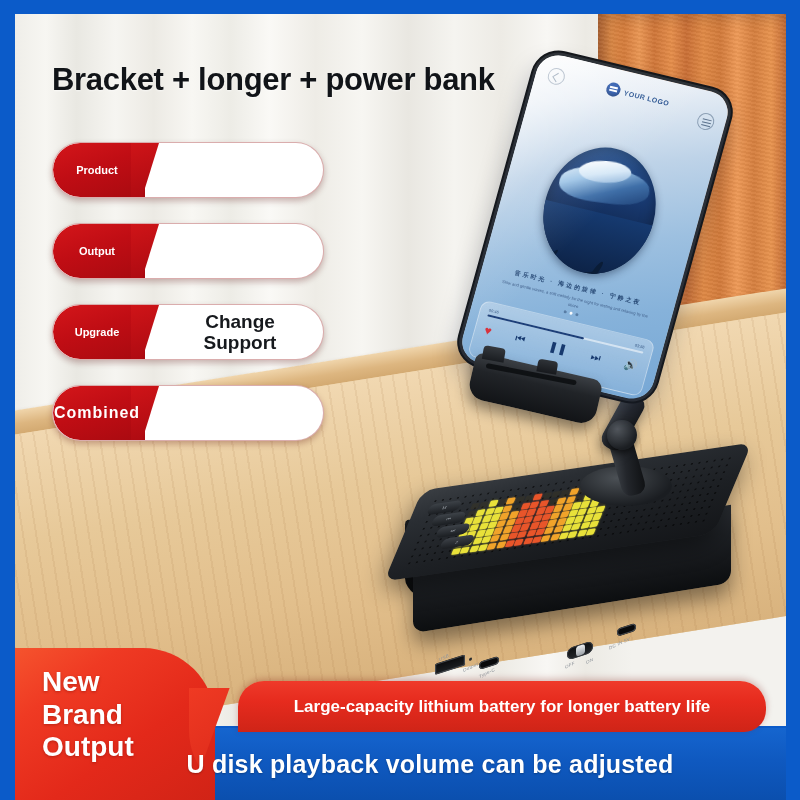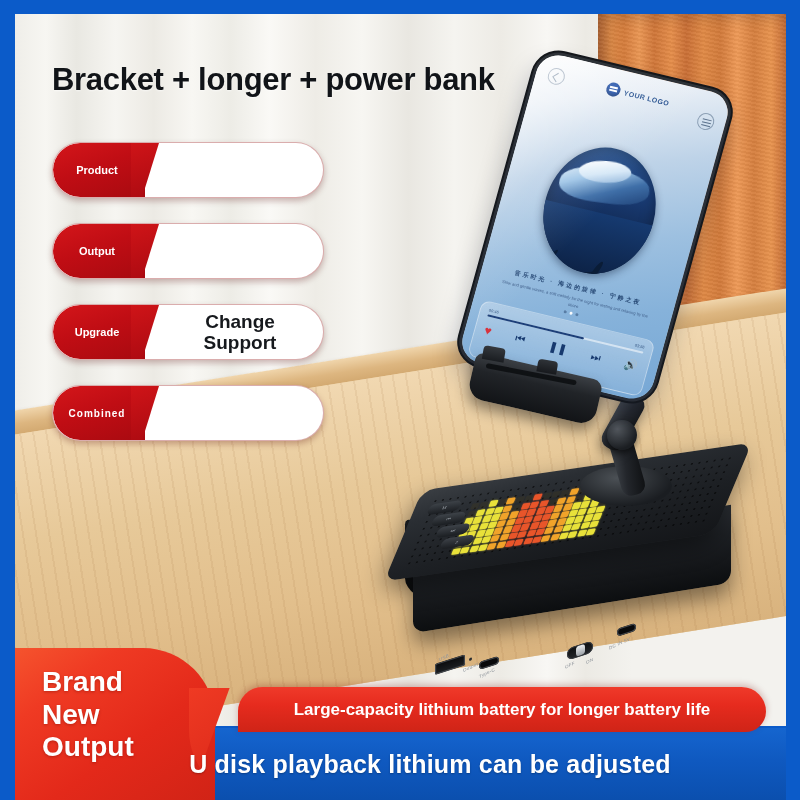--- a/index.html
+++ b/index.html
@@ -258,41 +258,41 @@
     background:linear-gradient(160deg,#d4161a 0%, #c00d14 45%, #a80a10 100%);
     border-radius:28px 0 0 28px;
     display:flex; align-items:center; justify-content:center; flex:0 0 92px;
   }
   .badge .cap::after{
     content:""; position:absolute; right:-14px; top:0; width:28px; height:100%;
     background:linear-gradient(160deg,#cf1418,#ab0a11);
     clip-path:polygon(0 0, 100% 0, 40% 100%, 0 100%);
   }
   .badge .cap span{ position:relative; z-index:2; color:#fff; font-size:11px; font-weight:bold; margin-left:-4px; }
-  .badge .cap span.wide{ letter-spacing:1px; font-size:10px; }
+  .badge .cap span.wide{ letter-spacing:1px; font-size:16px; }
   .badge .txt{
     flex:1; padding-left:24px; padding-right:12px;
     font-size:19px; font-weight:bold; color:#16191d; line-height:1.12;
   }
   .badge .txt.two{ font-size:18px; }
 
   
   .blue-bar{
     position:absolute; left:0; bottom:0; width:800px; height:72px; z-index:40;
     background:linear-gradient(180deg,#1565cf 0%, #0f59c0 45%, #0b4fae 100%);
   }
   .blue-bar-txt{
     position:absolute; left:0; bottom:0; width:800px; height:72px;
     display:flex; align-items:center; justify-content:center;
     color:#fff; font-size:25px; font-weight:bold; letter-spacing:.2px;
     padding-left:60px; z-index:46;
     text-shadow:0 1px 2px rgba(0,0,0,.28);
   }
   .red-pill{
-    position:absolute; left:238px; bottom:68px; width:528px; height:45px; z-index:42;
+    position:absolute; left:238px; bottom:68px; width:528px; height:51px; z-index:42;
     background:linear-gradient(180deg,#ef3a2a 0%, #e62b1e 40%, #cf2417 100%);
     border-radius:26px 26px 0 0;
     border-bottom-right-radius:22px;
     display:flex; align-items:center; justify-content:center;
     color:#fff; font-size:17px; font-weight:bold;
     box-shadow:0 -2px 7px rgba(120,10,0,.28);
   }
   .red-blob{
     position:absolute; left:0; bottom:0; width:215px; height:152px; z-index:44;
     background:linear-gradient(145deg,#f6572f 0%, #ef3a23 28%, #e3291a 62%, #d12316 100%);
@@ -572,25 +572,25 @@
     <div class="badge">
       <div class="cap">
         <span class="wide">Combined</span>
       </div>
     </div>
 
   </div>
 
   <div class="blue-bar"></div>
   <div class="red-pill">Large-capacity lithium battery for longer battery life</div>
-  <div class="blue-bar-txt">U disk playback lithium can be adjusted</div>
+  <div class="blue-bar-txt">U disk playback volume can be adjusted</div>
   <div class="red-blob"></div>
   <div class="brand-txt">
+    <div>New</div>
     <div>Brand</div>
-    <div>New</div>
     <div>Output</div>
   </div>
 
   <div class="frame-top"></div>
   <div class="frame-left"></div>
   <div class="frame-right"></div>
 
 </div>
 
 </body></html>

